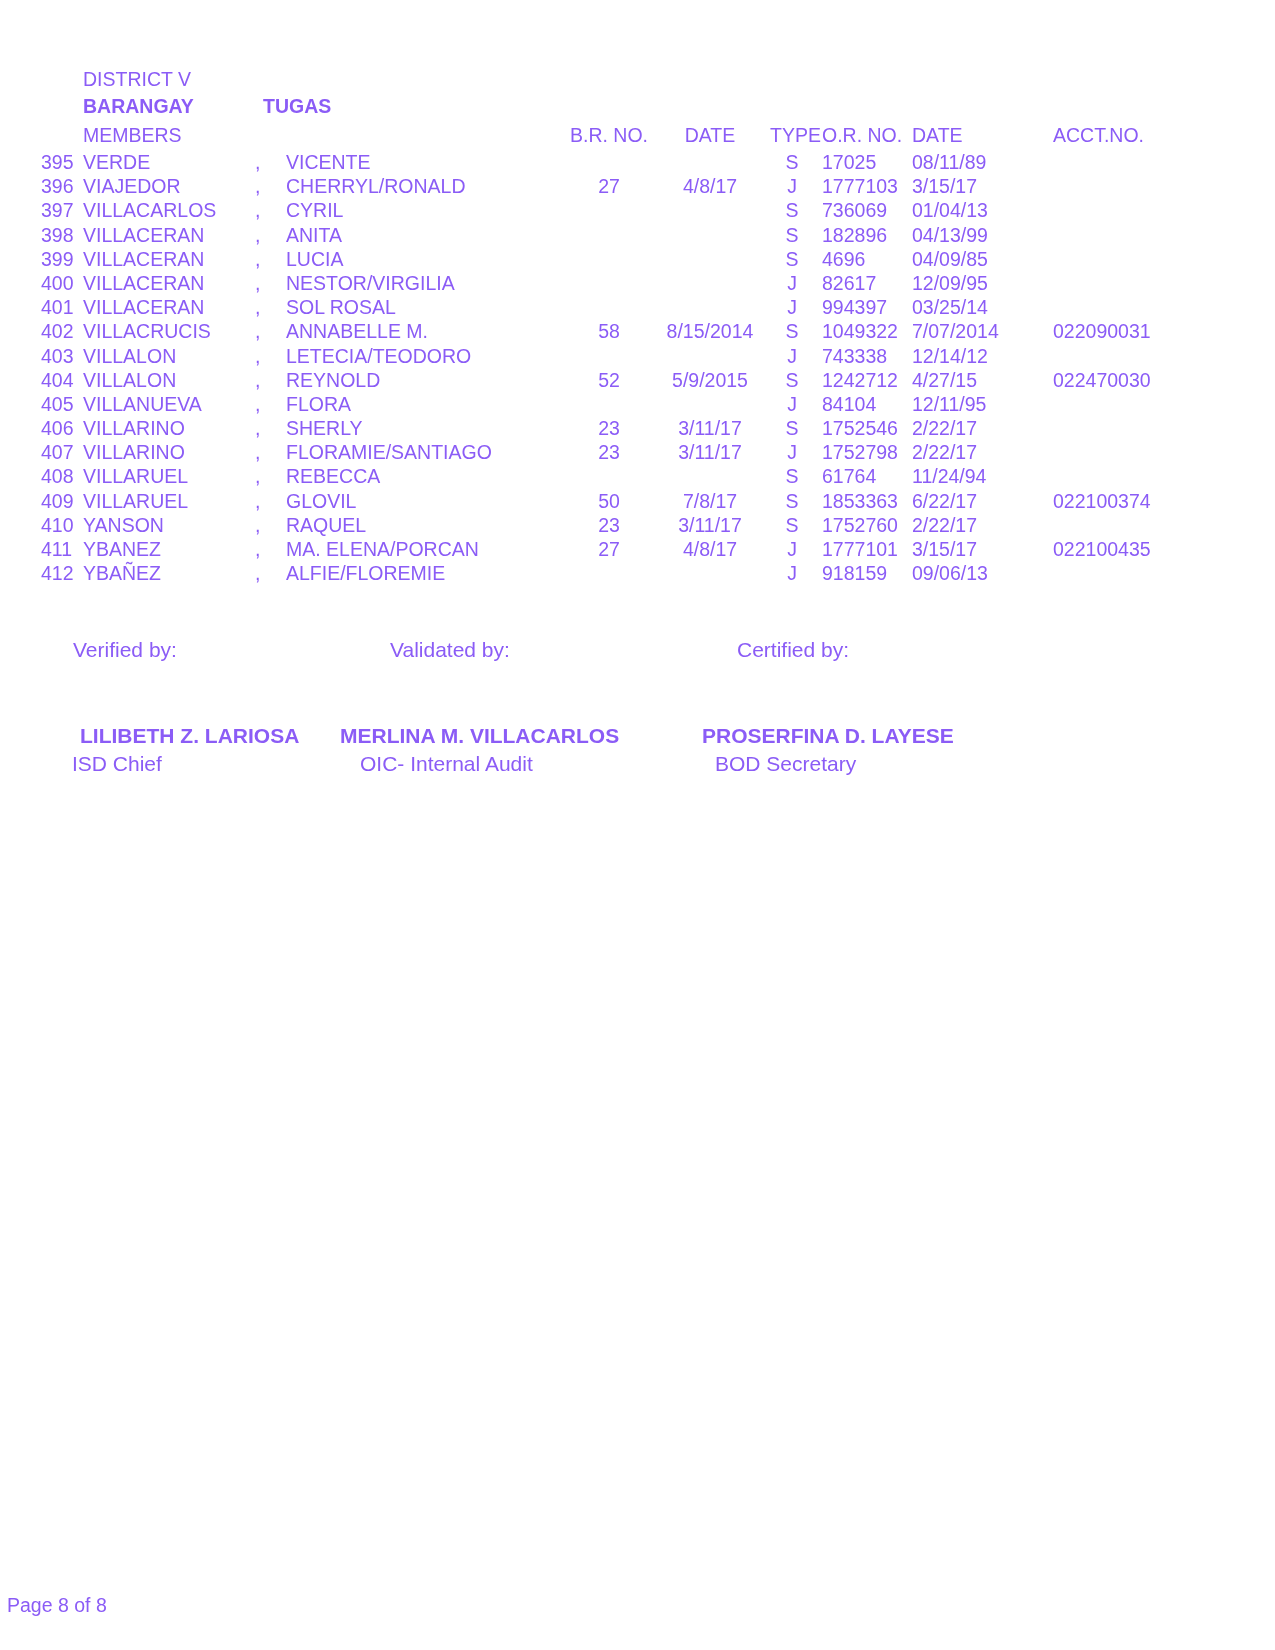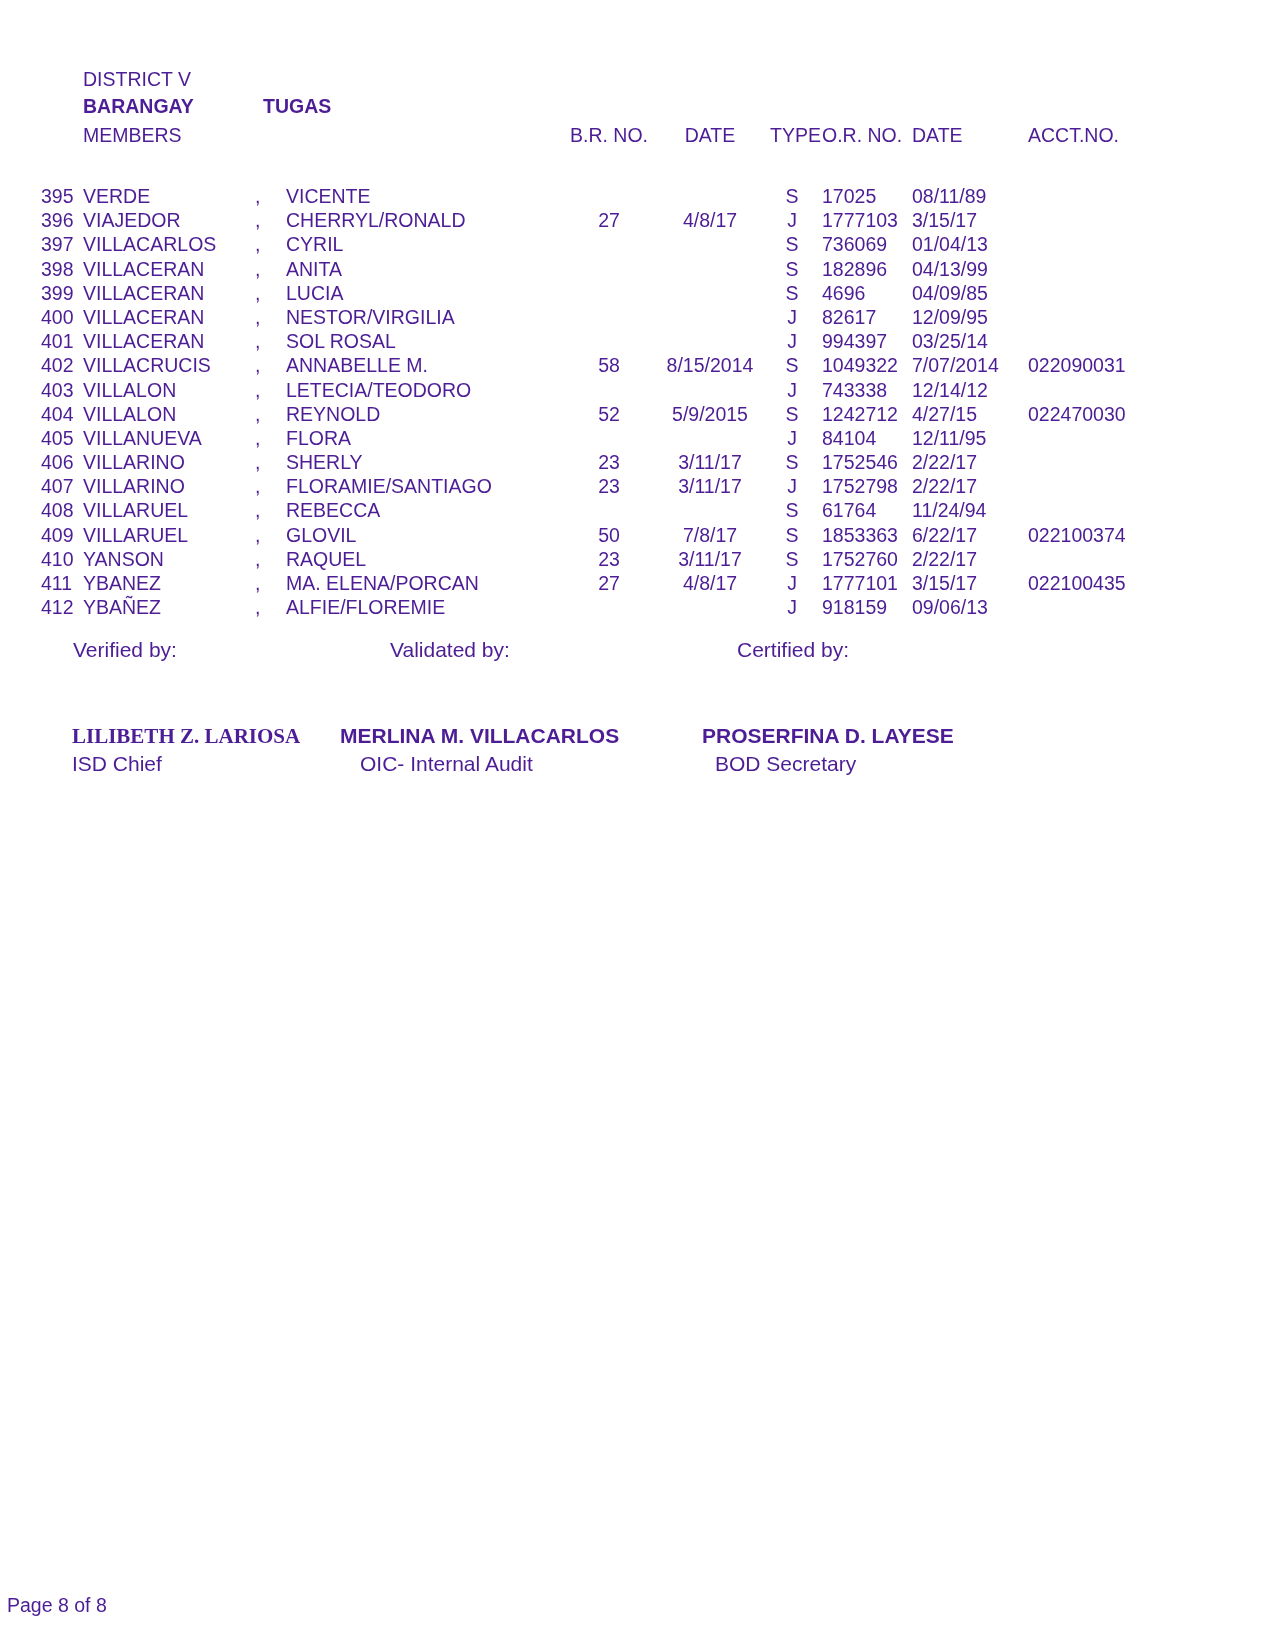--- a/index.html
+++ b/index.html
@@ -1,43 +1,43 @@
 <!DOCTYPE html>
 <html><head>
 <meta charset="utf-8">
 <style>
   html, body { margin: 0; padding: 0; background: #ffffff; }
   .page {
     position: relative;
     width: 1275px;
     height: 1650px;
     background: #ffffff;
-    color: #4c1d95;
+    color: #8b5cf6;
     font-family: "Liberation Sans", sans-serif;
     font-size: 19.5px;
     overflow: hidden;
   }
   .abs { position: absolute; white-space: nowrap; }
   .bold { font-weight: bold; }
 
   
-  .rows { position: absolute; top: 150px; left: 0; width: 1035px; margin-top: 34px; }
+  .rows { position: absolute; top: 150px; left: 0; width: 1035px; }
   .row { position: relative; height: 24.2px; line-height: 24.2px; white-space: nowrap; }
   .hdr-row { position: absolute; top: 122px; left: 0; width: 1036px; height: 27px; line-height: 27px; }
   .cell { position: absolute; top: 0; }
   .c-num     { left: 41px; }
   .c-surname { left: 83px; }
   .c-comma   { left: 255px; }
   .c-first   { left: 286px; }
   .c-br      { left: 568px;  width: 82px;  text-align: center; }
   .c-brdate  { left: 660px;  width: 100px; text-align: center; }
   .c-type    { left: 770px;  width: 44px;  text-align: center; }
   .c-or      { left: 822px; }
   .c-ordate  { left: 912px; }
-  .c-acct    { left: 1028px; text-align: right; }
+  .c-acct    { left: 1053px; text-align: right; }
 
   
   .sig { font-size: 21px; }
 
   .footer {
     position: absolute;
     top: 1594px;
     left: 7px;
     width: 1275px;
     text-align: left;
@@ -281,21 +281,21 @@
       <span class="cell c-or">918159</span>
       <span class="cell c-ordate">09/06/13</span>
       <span class="cell c-acct"></span>
     </div>
     </div>
 
   <div class="abs sig" style="top:638px; left:73px;">Verified by:</div>
   <div class="abs sig" style="top:638px; left:390px;">Validated by:</div>
   <div class="abs sig" style="top:638px; left:737px;">Certified by:</div>
 
-  <div class="abs sig bold" style="top:724px; left:72px;font-family:Liberation Serif, serif;">LILIBETH Z. LARIOSA</div>
+  <div class="abs sig bold" style="top:724px; left:80px;">LILIBETH Z. LARIOSA</div>
   <div class="abs sig bold" style="top:724px; left:340px;">MERLINA M. VILLACARLOS</div>
   <div class="abs sig bold" style="top:724px; left:702px;">PROSERFINA D. LAYESE</div>
 
   <div class="abs sig" style="top:752px; left:72px;">ISD Chief</div>
   <div class="abs sig" style="top:752px; left:360px;">OIC- Internal Audit</div>
   <div class="abs sig" style="top:752px; left:715px;">BOD  Secretary</div>
 
   <div class="footer">Page 8 of 8</div>
 
 </div>

